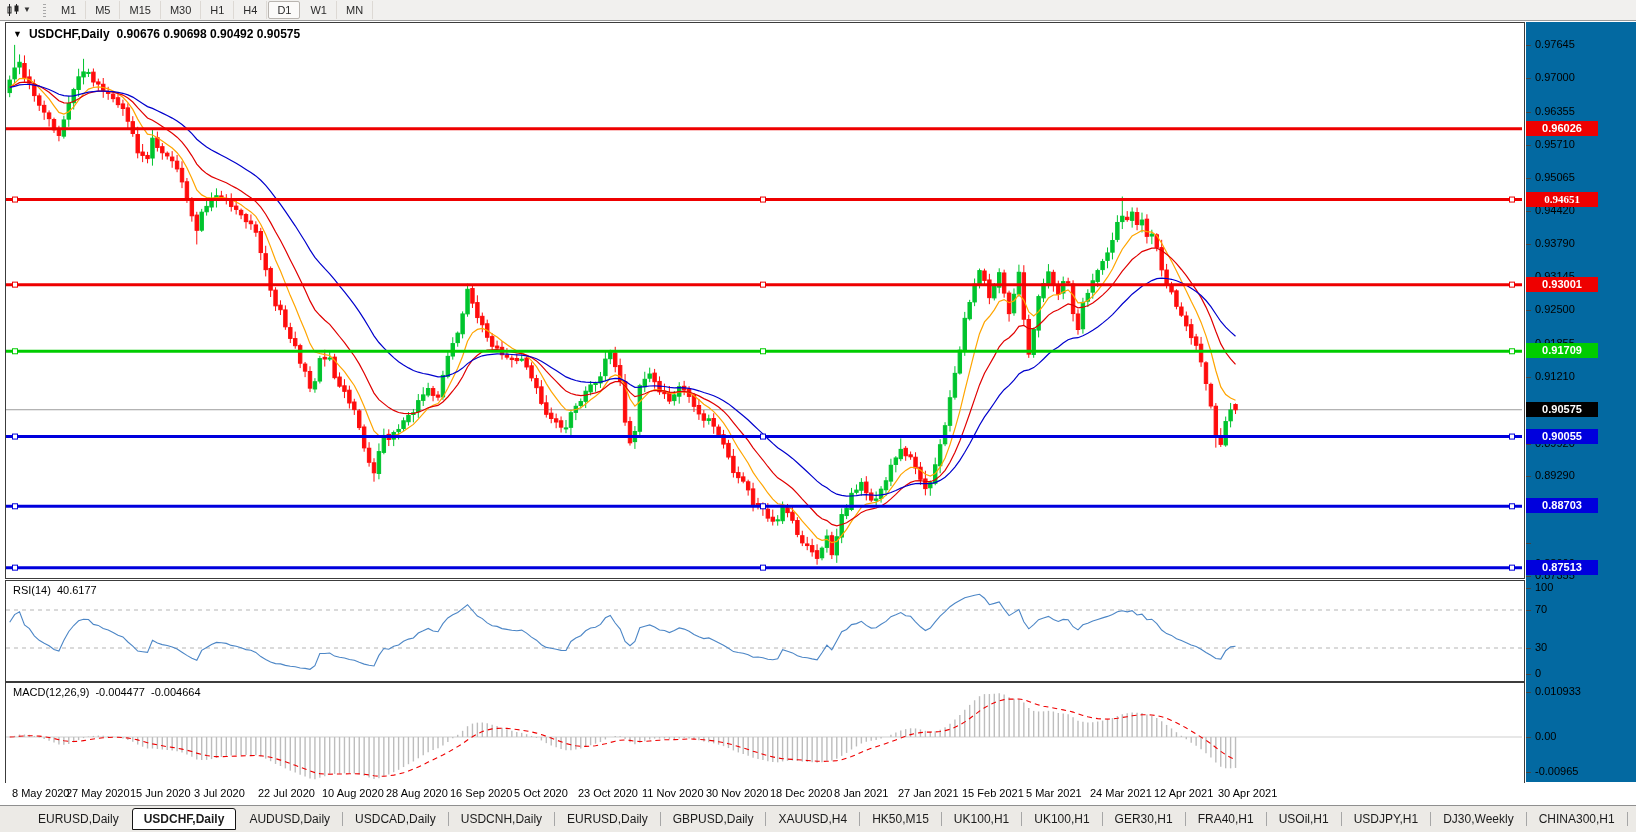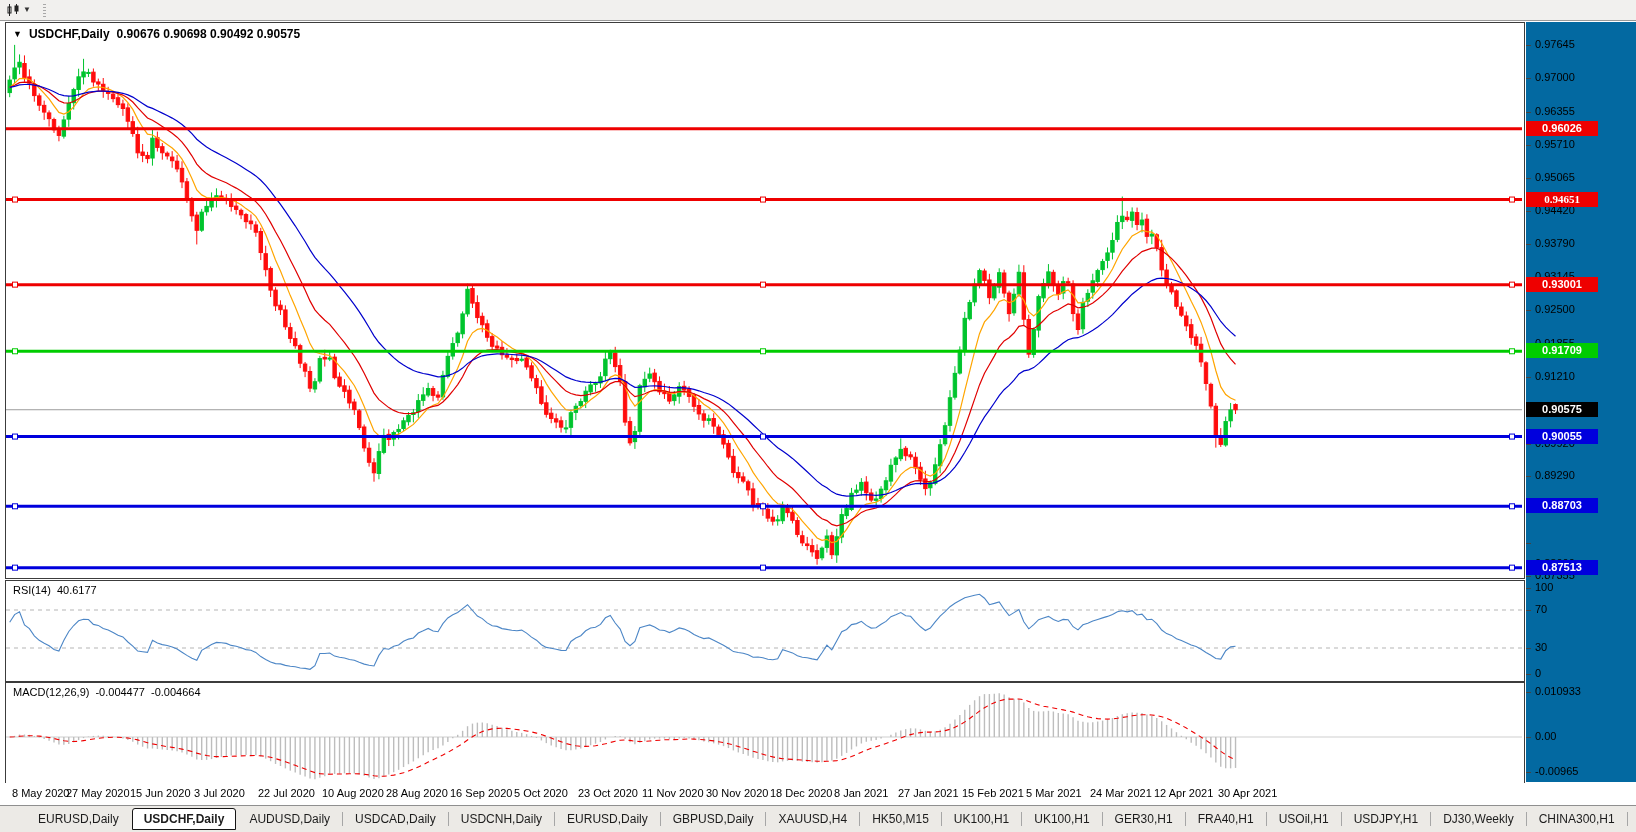--- a/index.html
+++ b/index.html
@@ -54,20 +54,31 @@
     <div id="chart-type-group">
       <svg width="15" height="14">
         <rect x="2" y="4" width="3" height="6" fill="#fff" stroke="#222"></rect>
         <line x1="3.5" y1="1" x2="3.5" y2="13" stroke="#222"></line>
         <rect x="9" y="3" width="3" height="5" fill="#222" stroke="#222"></rect>
         <line x1="10.5" y1="1" x2="10.5" y2="11" stroke="#222"></line>
       </svg>
       <span class="caret">▼</span>
     </div>
     <div class="grip"></div>
+    <div id="timeframe-buttons">
+        <div class="tfbtn">M1</div>
+        <div class="tfbtn">M5</div>
+        <div class="tfbtn">M15</div>
+        <div class="tfbtn">M30</div>
+        <div class="tfbtn">H1</div>
+        <div class="tfbtn">H4</div>
+        <div class="tfbtn active">D1</div>
+        <div class="tfbtn">W1</div>
+        <div class="tfbtn">MN</div>
+      </div>
   </div>
 
   <div class="pane" id="main-pane">
     <svg id="main-svg" width="1516" height="553">
         <g>
           <line x1="0" y1="386.74724999999944" x2="1516" y2="386.74724999999944" stroke="#9c9c9c" stroke-width="1"></line>
         </g>
         <g>
           <line x1="3.7" y1="52.537419005456286" x2="3.7" y2="74.19235872009631" stroke="#00c42e" stroke-width="1"></line>
           <rect x="2" y="57.0730890834202" width="3.4" height="12.500419854847678" fill="#00c42e" stroke="#00c42e"></rect>

